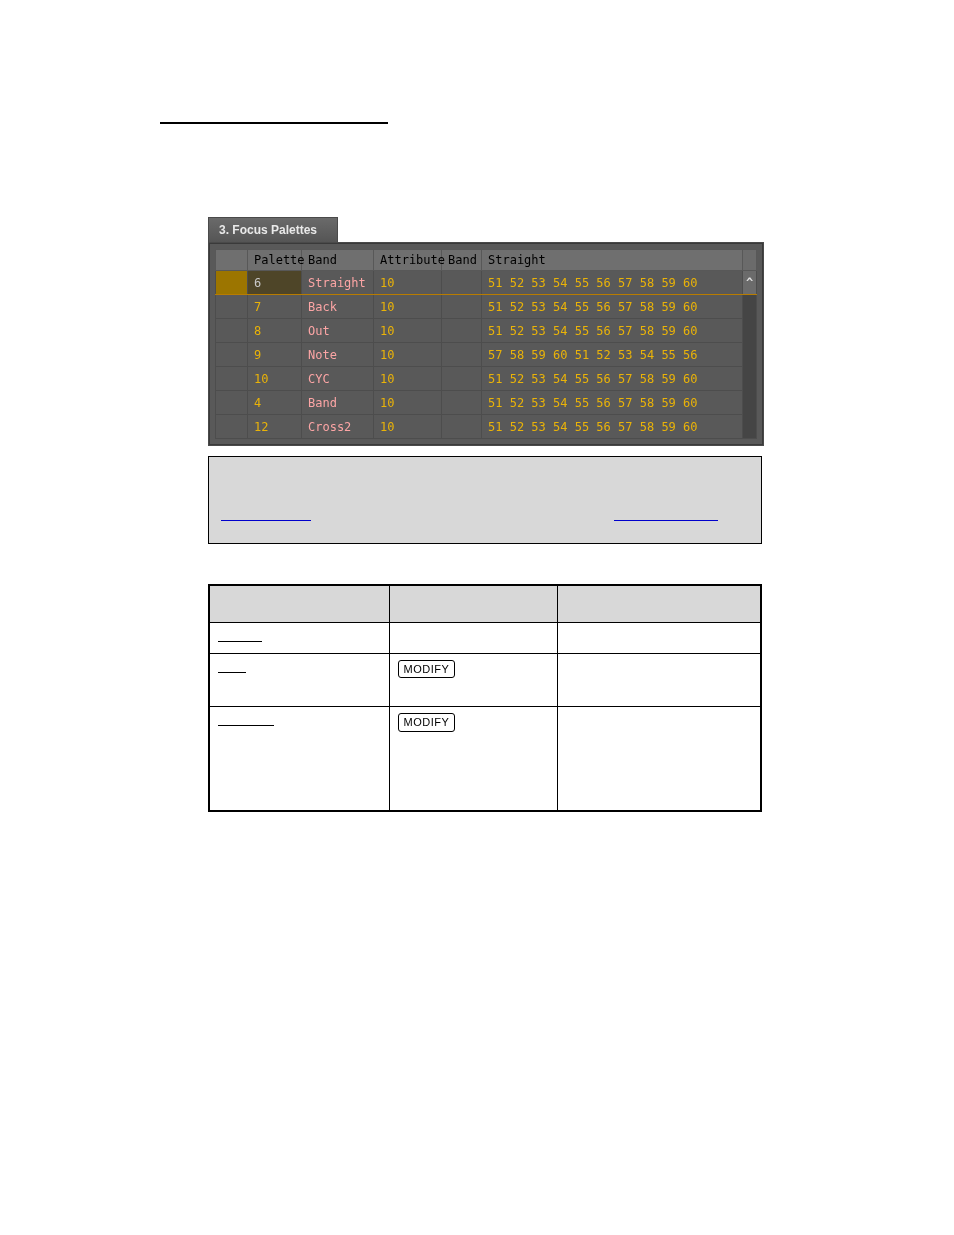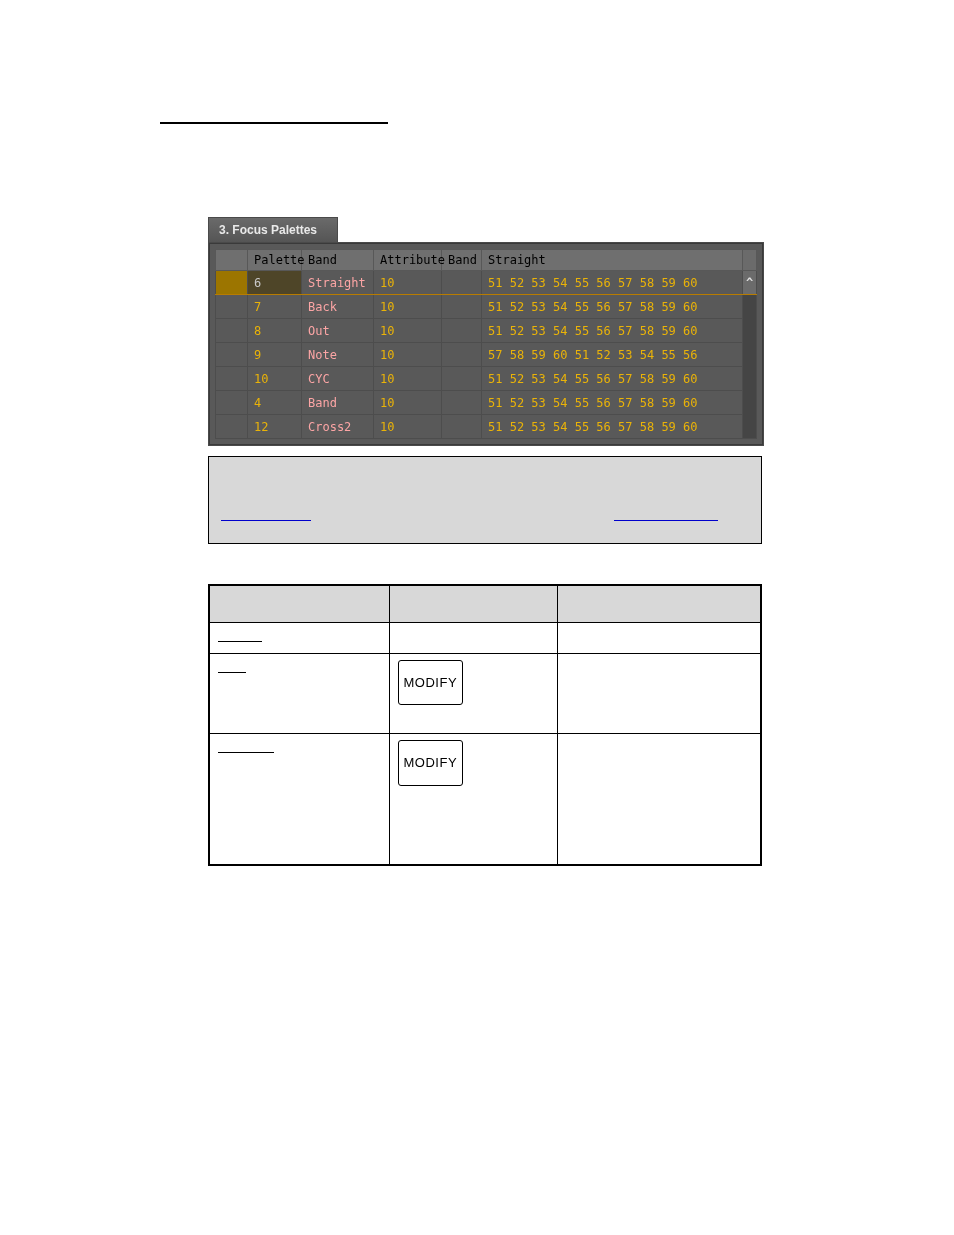--- a/index.html
+++ b/index.html
@@ -150,22 +150,22 @@
   .desc-table .col1 { width: 180px; }
   .desc-table .col2 { width: 168px; }
   .desc-underline {
     display: inline-block;
     border-bottom: 1.5px solid #000;
   }
   .keycap {
     display: inline-block;
     border: 1.2px solid #000;
     border-radius: 3px;
-    padding: 12px 5px;
-    font-size: 13px;
+    padding: 0px 5px;
+    font-size: 11px;
     letter-spacing: 0.5px;
     font-family: Arial, Helvetica, sans-serif;
     background: #fff;
   }
   .col3-fill { height: 72px; }
 </style>
 </head>
 <body>
 
 <div class="content">

